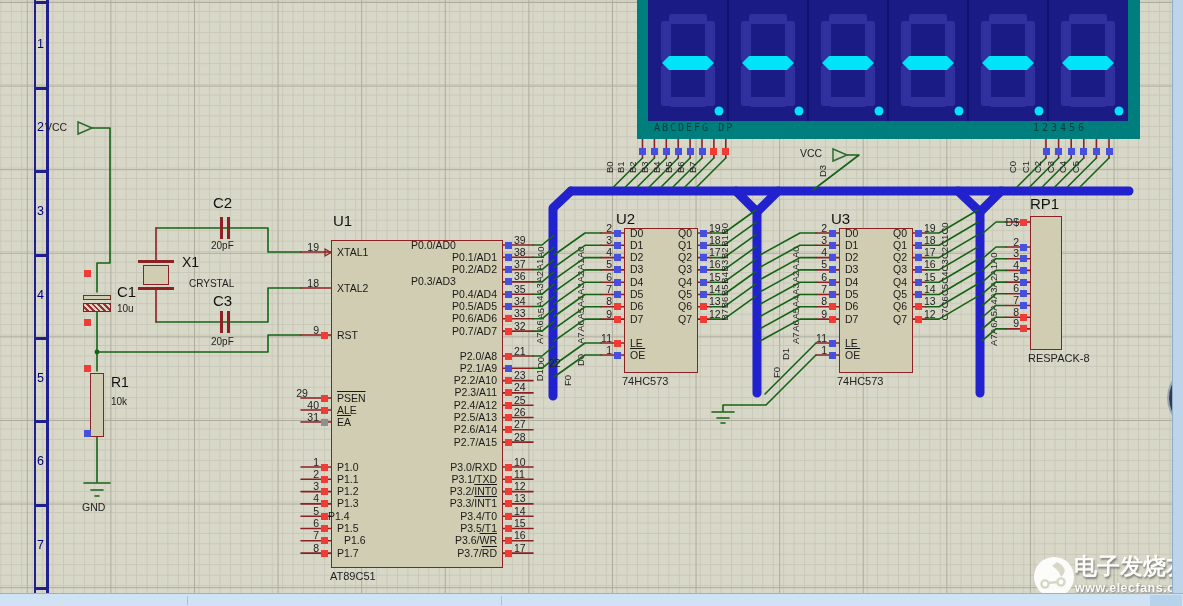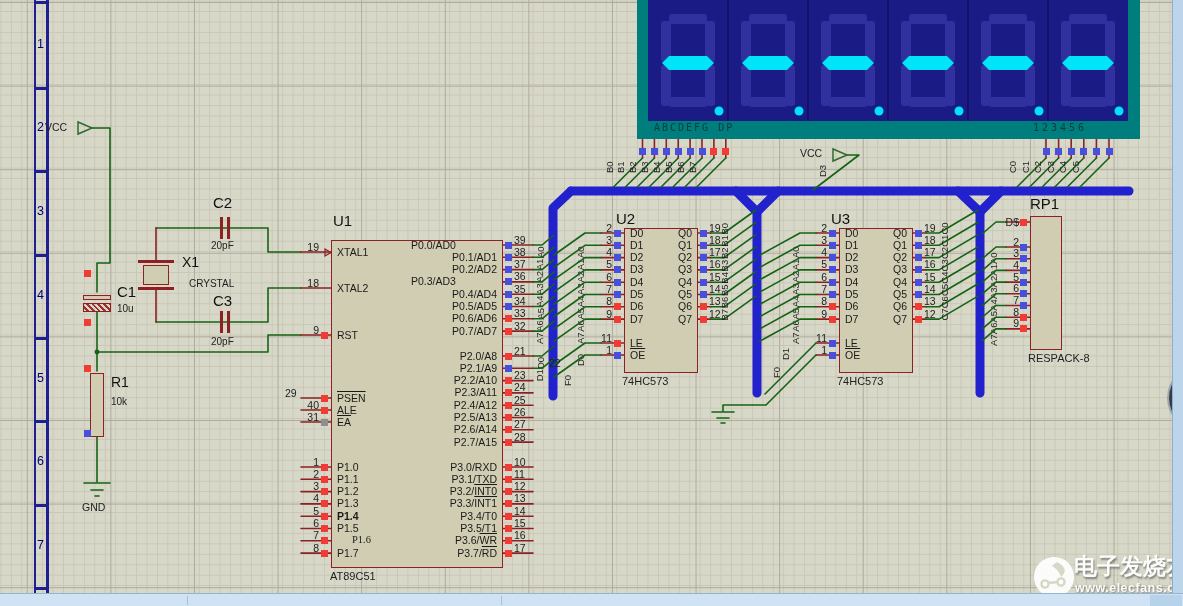--- a/index.html
+++ b/index.html
@@ -488,21 +488,21 @@
       <div class="sq red" style="left: 84px; top: 319px;"></div>
       <div class="sq red" style="left: 84px; top: 365px;"></div>
       <div class="sq blue" style="left: 84px; top: 430px;"></div>
       <div class="pnum" style="left: 285px; top: 240.5px; width: 34px; text-align: right;">19</div>
       <div class="pname" style="left: 337px; top: 245.5px;"><span>XTAL1</span></div>
       <div class="pnum" style="left: 285px; top: 276.5px; width: 34px; text-align: right;">18</div>
       <div class="pname" style="left: 337px; top: 281.5px;"><span>XTAL2</span></div>
       <div class="pnum" style="left: 285px; top: 323.5px; width: 34px; text-align: right;">9</div>
       <div class="sq red" style="left: 321px; top: 331.5px;"></div>
       <div class="pname" style="left: 337px; top: 328.5px;"><span>RST</span></div>
-      <div class="pnum" style="left: 285px; top: 386.5px; width: 34px; text-align: left;">29</div>
+      <div class="pnum" style="left: 285px; top: 386.5px; width: 34px; text-align: center;">29</div>
       <div class="sq red" style="left: 321px; top: 394.5px;"></div>
       <div class="pname" style="left: 337px; top: 391.5px;"><span></span><span class="ol">PSEN</span><span></span></div>
       <div class="pnum" style="left: 285px; top: 398.5px; width: 34px; text-align: right;">40</div>
       <div class="sq red" style="left: 321px; top: 406.5px;"></div>
       <div class="pname" style="left: 337px; top: 403.5px;"><span>ALE</span></div>
       <div class="pnum" style="left: 285px; top: 410.5px; width: 34px; text-align: right;">31</div>
       <div class="sq gray" style="left: 321px; top: 418.5px;"></div>
       <div class="pname" style="left: 337px; top: 415.5px;"><span></span><span class="ol">EA</span><span></span></div>
       <div class="pnum" style="left: 285px; top: 455.5px; width: 34px; text-align: right;">1</div>
       <div class="sq red" style="left: 321px; top: 463.5px;"></div>
@@ -511,27 +511,27 @@
       <div class="sq red" style="left: 321px; top: 475.8px;"></div>
       <div class="pname" style="left: 337px; top: 472.8px;"><span>P1.1</span></div>
       <div class="pnum" style="left: 285px; top: 480.1px; width: 34px; text-align: right;">3</div>
       <div class="sq red" style="left: 321px; top: 488.1px;"></div>
       <div class="pname" style="left: 337px; top: 485.1px;"><span>P1.2</span></div>
       <div class="pnum" style="left: 285px; top: 492.4px; width: 34px; text-align: right;">4</div>
       <div class="sq red" style="left: 321px; top: 500.4px;"></div>
       <div class="pname" style="left: 337px; top: 497.4px;"><span>P1.3</span></div>
       <div class="pnum" style="left: 285px; top: 504.7px; width: 34px; text-align: right;">5</div>
       <div class="sq red" style="left: 321px; top: 512.7px;"></div>
-      <div class="pname" style="left: 337px; top: 509.7px; font-weight: bold;"><span>P1.4</span></div>
+      <div class="pname" style="left: 328px; top: 509.7px;"><span>P1.4</span></div>
       <div class="pnum" style="left: 285px; top: 517px; width: 34px; text-align: right;">6</div>
       <div class="sq red" style="left: 321px; top: 525px;"></div>
       <div class="pname" style="left: 337px; top: 522px;"><span>P1.5</span></div>
       <div class="pnum" style="left: 285px; top: 529.3px; width: 34px; text-align: right;">7</div>
       <div class="sq red" style="left: 321px; top: 537.3px;"></div>
-      <div class="pname" style="left: 352px; top: 534.3px; font-family: Liberation Serif, serif;"><span>P1.6</span></div>
+      <div class="pname" style="left: 344px; top: 534.3px;"><span>P1.6</span></div>
       <div class="pnum" style="left: 285px; top: 541.6px; width: 34px; text-align: right;">8</div>
       <div class="sq red" style="left: 321px; top: 549.6px;"></div>
       <div class="pname" style="left: 337px; top: 546.6px;"><span>P1.7</span></div>
       <div class="pnum" style="left: 514px; top: 233.5px;">39</div>
       <div class="sq blue" style="left: 505px; top: 241.5px;"></div>
       <div class="pname" style="left: 411px; top: 238.5px; width: 86px; "><span>P0.0/AD0</span></div>
       <div class="pnum" style="left: 514px; top: 245.8px;">38</div>
       <div class="sq blue" style="left: 505px; top: 253.8px;"></div>
       <div class="pname" style="left: 411px; top: 250.8px; width: 86px; text-align: right;"><span>P0.1/AD1</span></div>
       <div class="pnum" style="left: 514px; top: 258.1px;">37</div>

